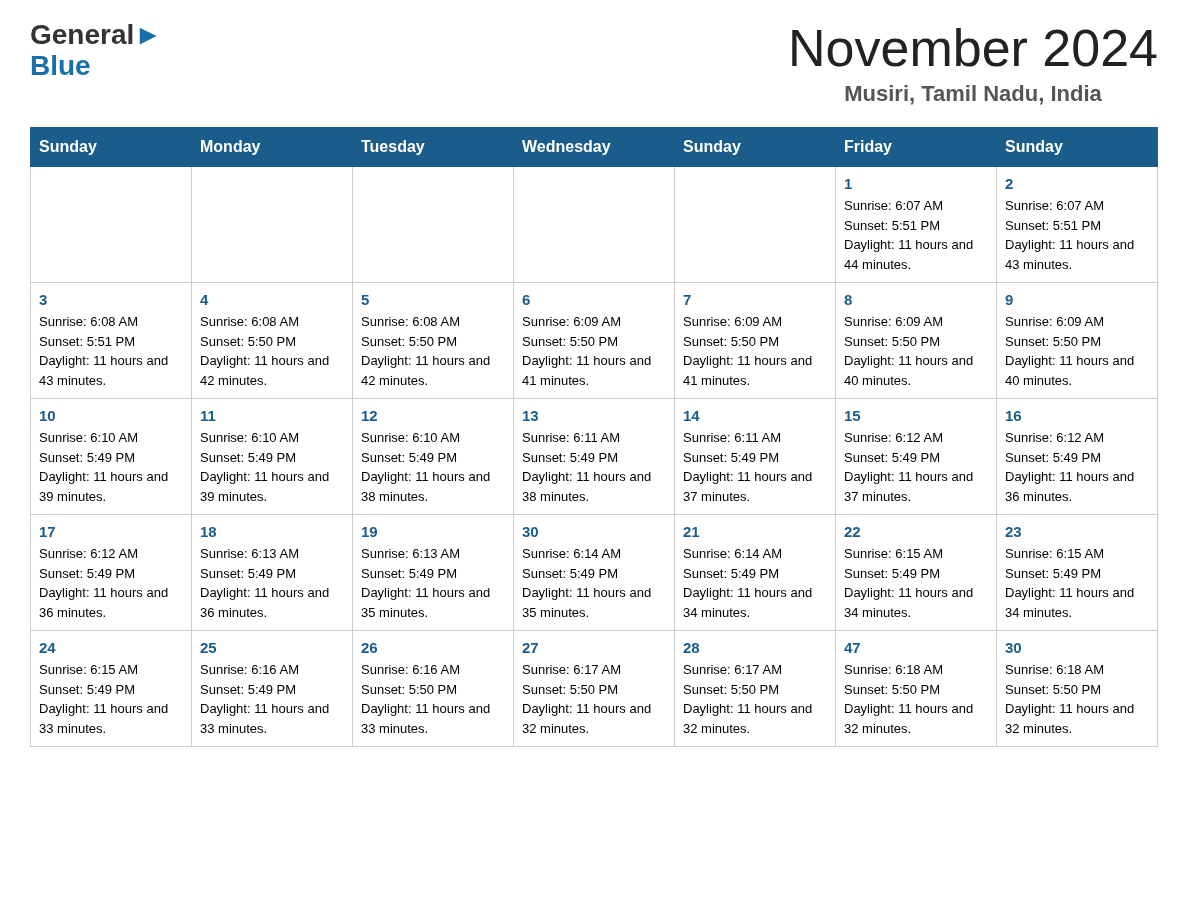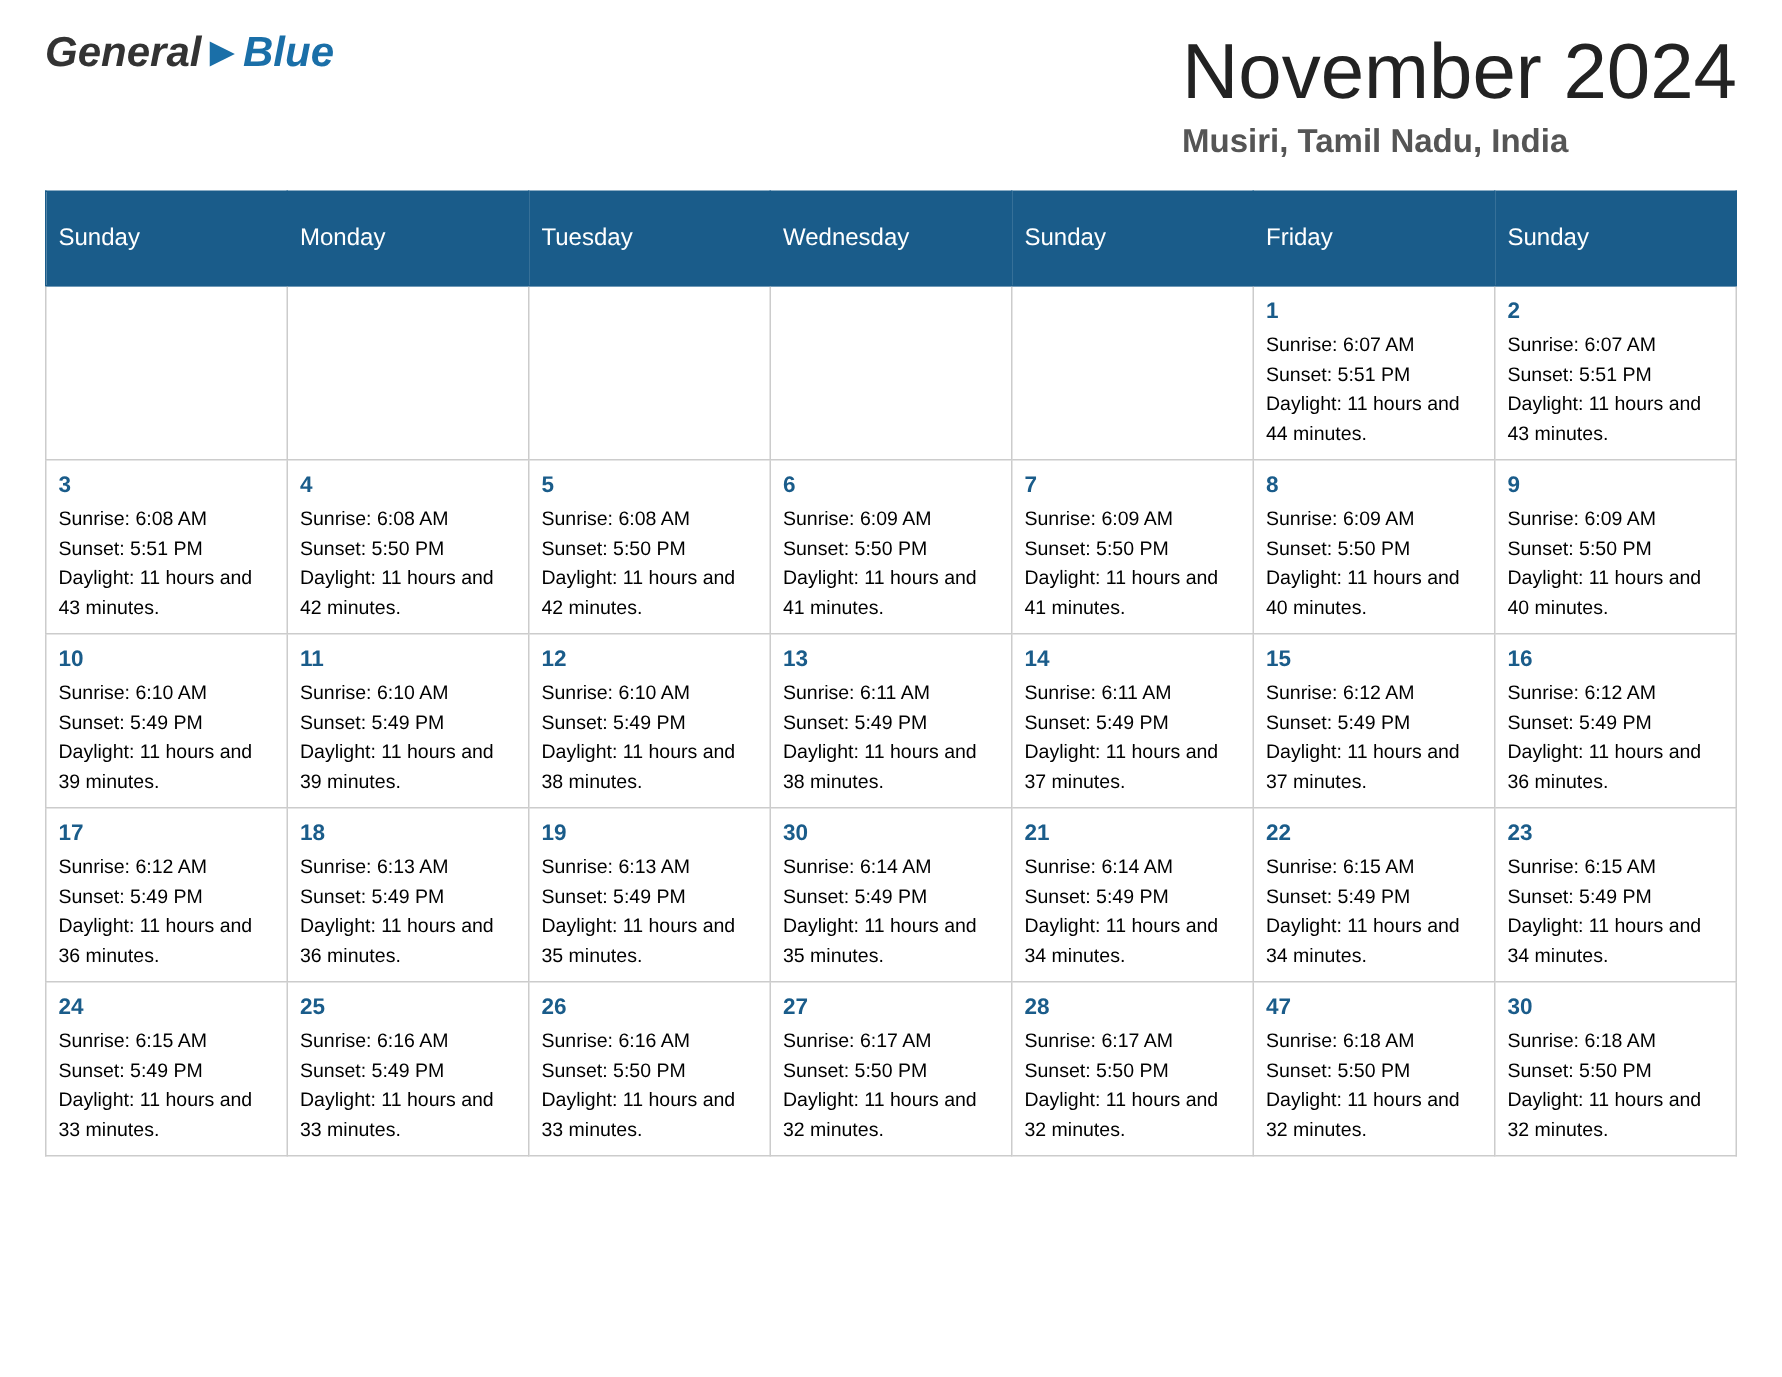--- a/index.html
+++ b/index.html
@@ -10,41 +10,41 @@
       color: #333;
     }
     .header {
       display: flex;
       justify-content: space-between;
       align-items: flex-start;
       margin-bottom: 20px;
     }
     .logo {
       display: flex;
+      flex-direction: column;
       align-items: flex-start;
-      font-style: italic;
     }
     .logo-general {
       font-size: 28px;
       font-weight: bold;
       color: #333;
       line-height: 1.1;
     }
     .logo-general span {
       color: #1a6fa8;
     }
     .logo-blue {
       font-size: 28px;
       font-weight: bold;
       color: #1a6fa8;
       line-height: 1.1;
       text-align: center;
     }
     .title-area {
-      text-align: left;
+      text-align: center;
     }
     .month-title {
       font-size: 52px;
       font-weight: normal;
       color: #222;
       line-height: 1.1;
     }
     .location-title {
       font-size: 22px;
       color: #555;
@@ -52,23 +52,23 @@
       font-weight: bold;
     }
     .calendar-table {
       width: 100%;
       border-collapse: collapse;
       table-layout: fixed;
     }
     .calendar-table th {
       background-color: #1a5c8a;
       color: #fff;
-      padding: 22px 8px;
+      padding: 10px 8px;
       font-size: 16px;
-      font-weight: normal;
+      font-weight: bold;
       text-align: left;
       border: 1px solid #1a5c8a;
     }
     .calendar-table td {
       vertical-align: top;
       padding: 8px;
       border: 1px solid #ccc;
       height: 110px;
       font-size: 13px;
       color: #333;

